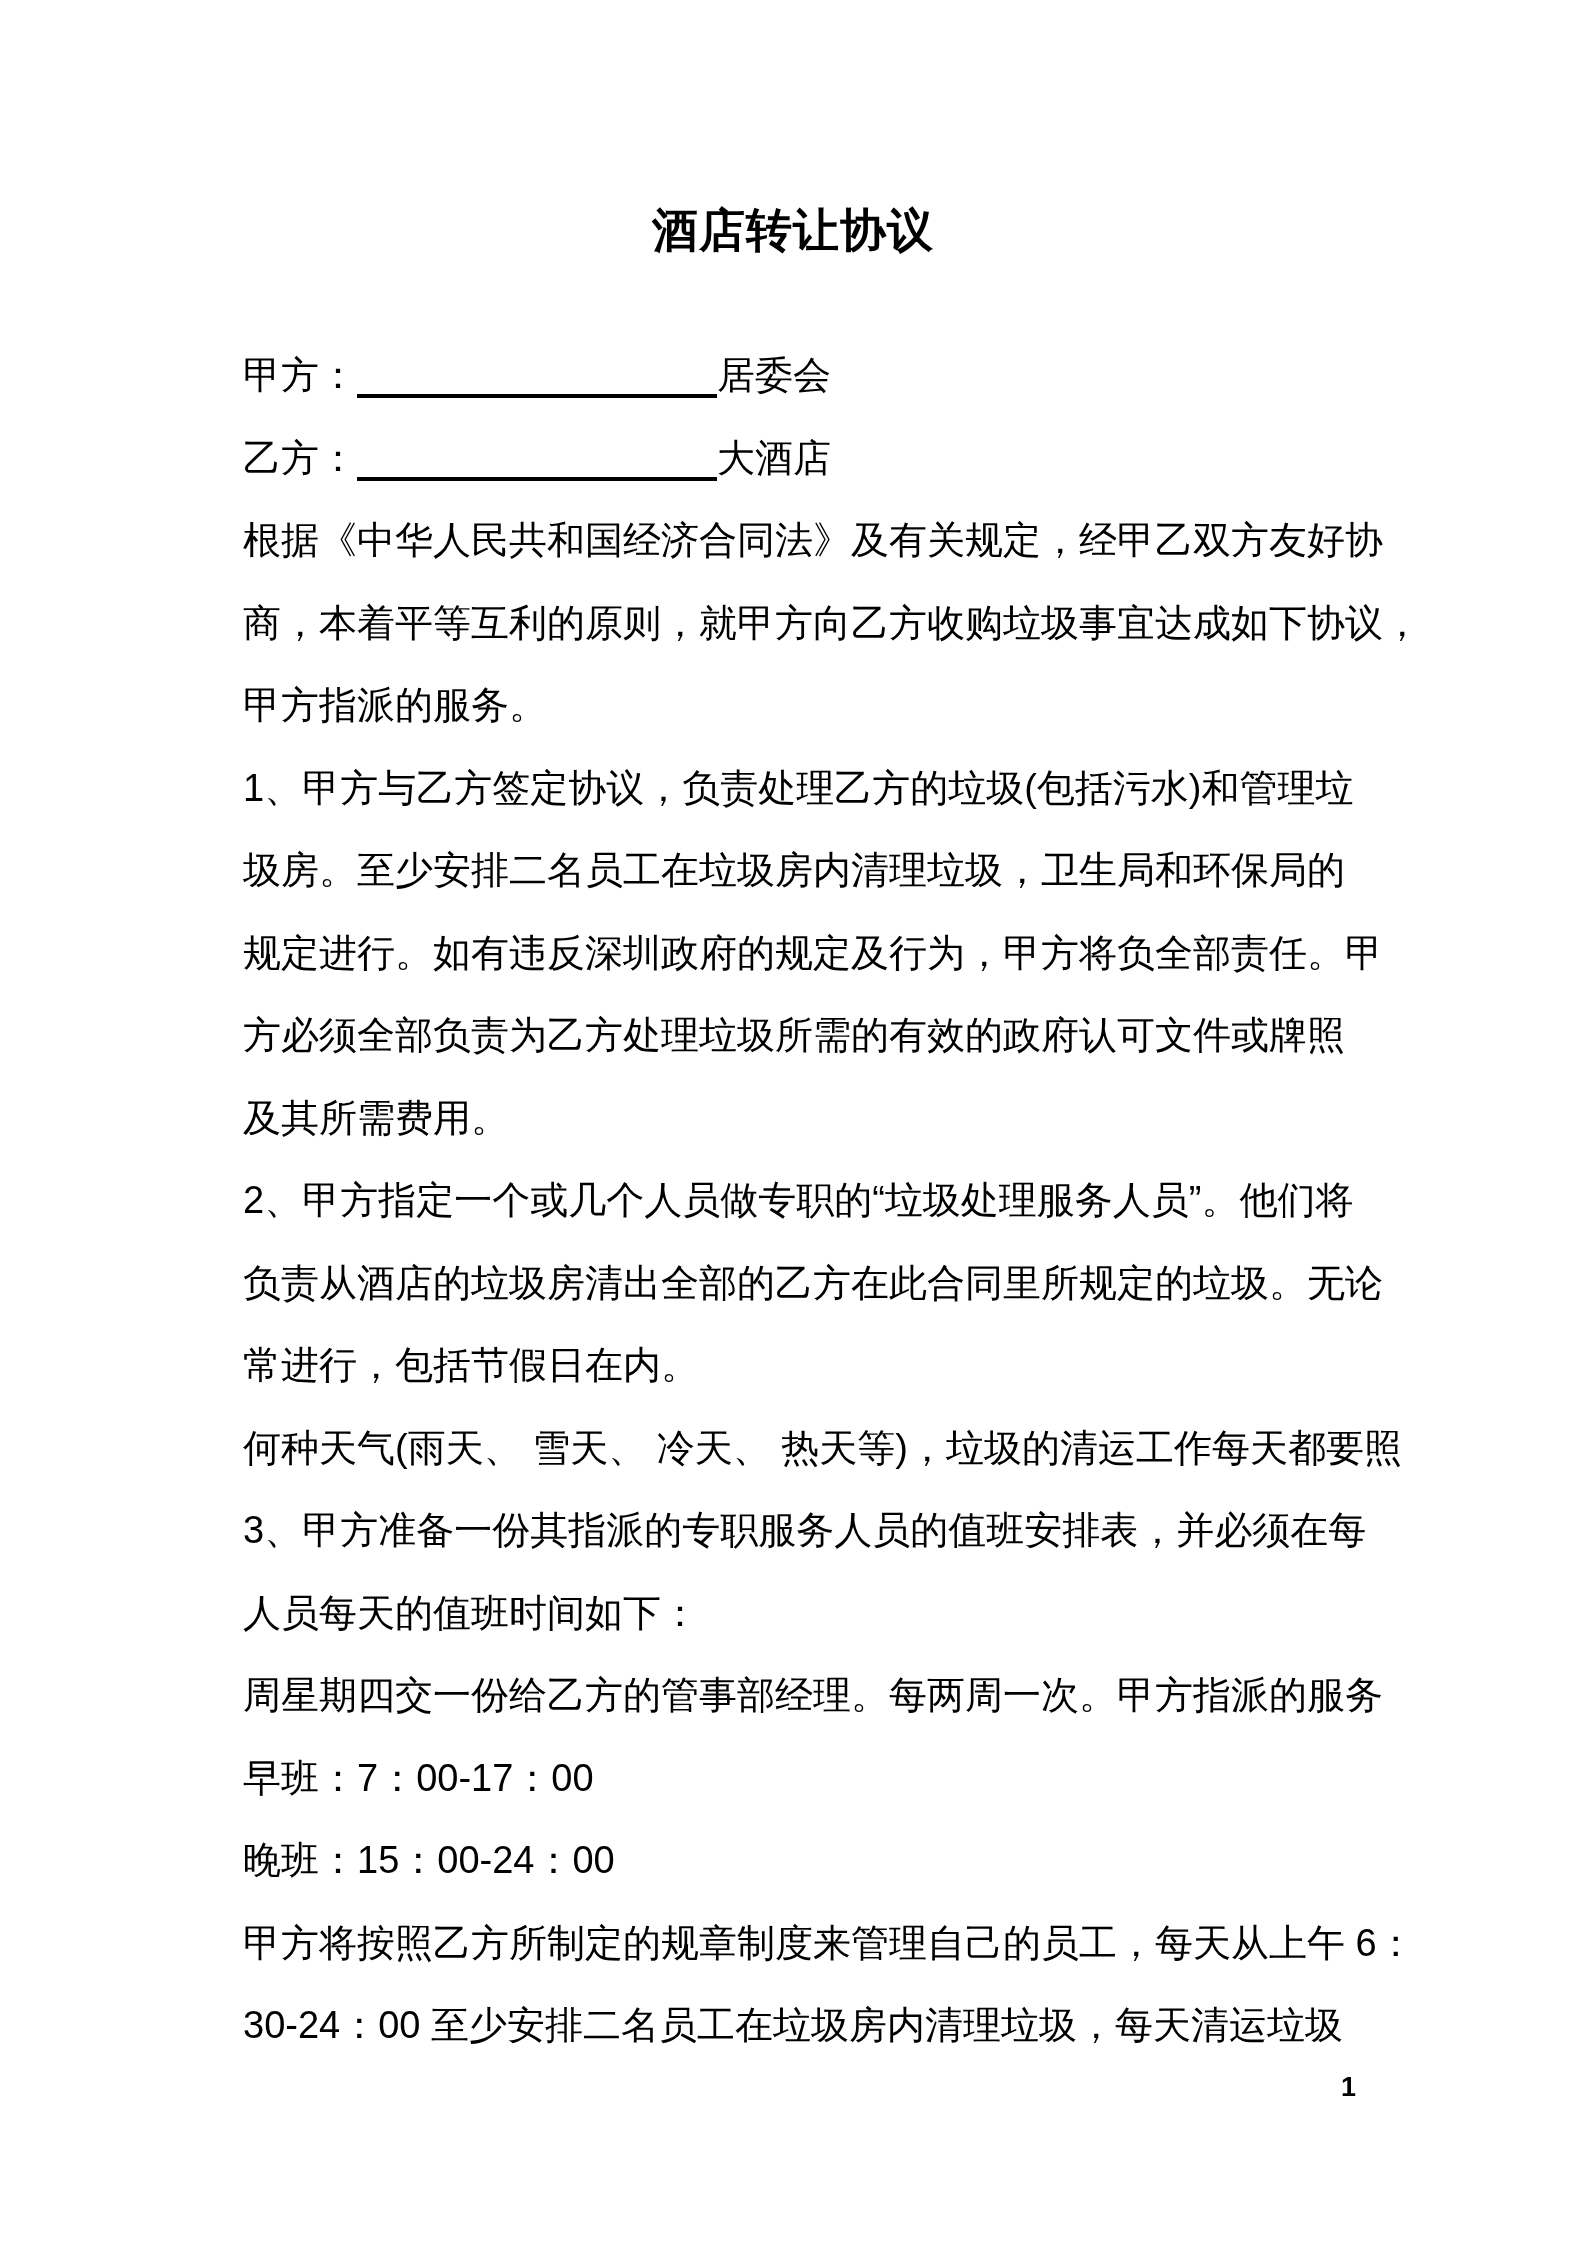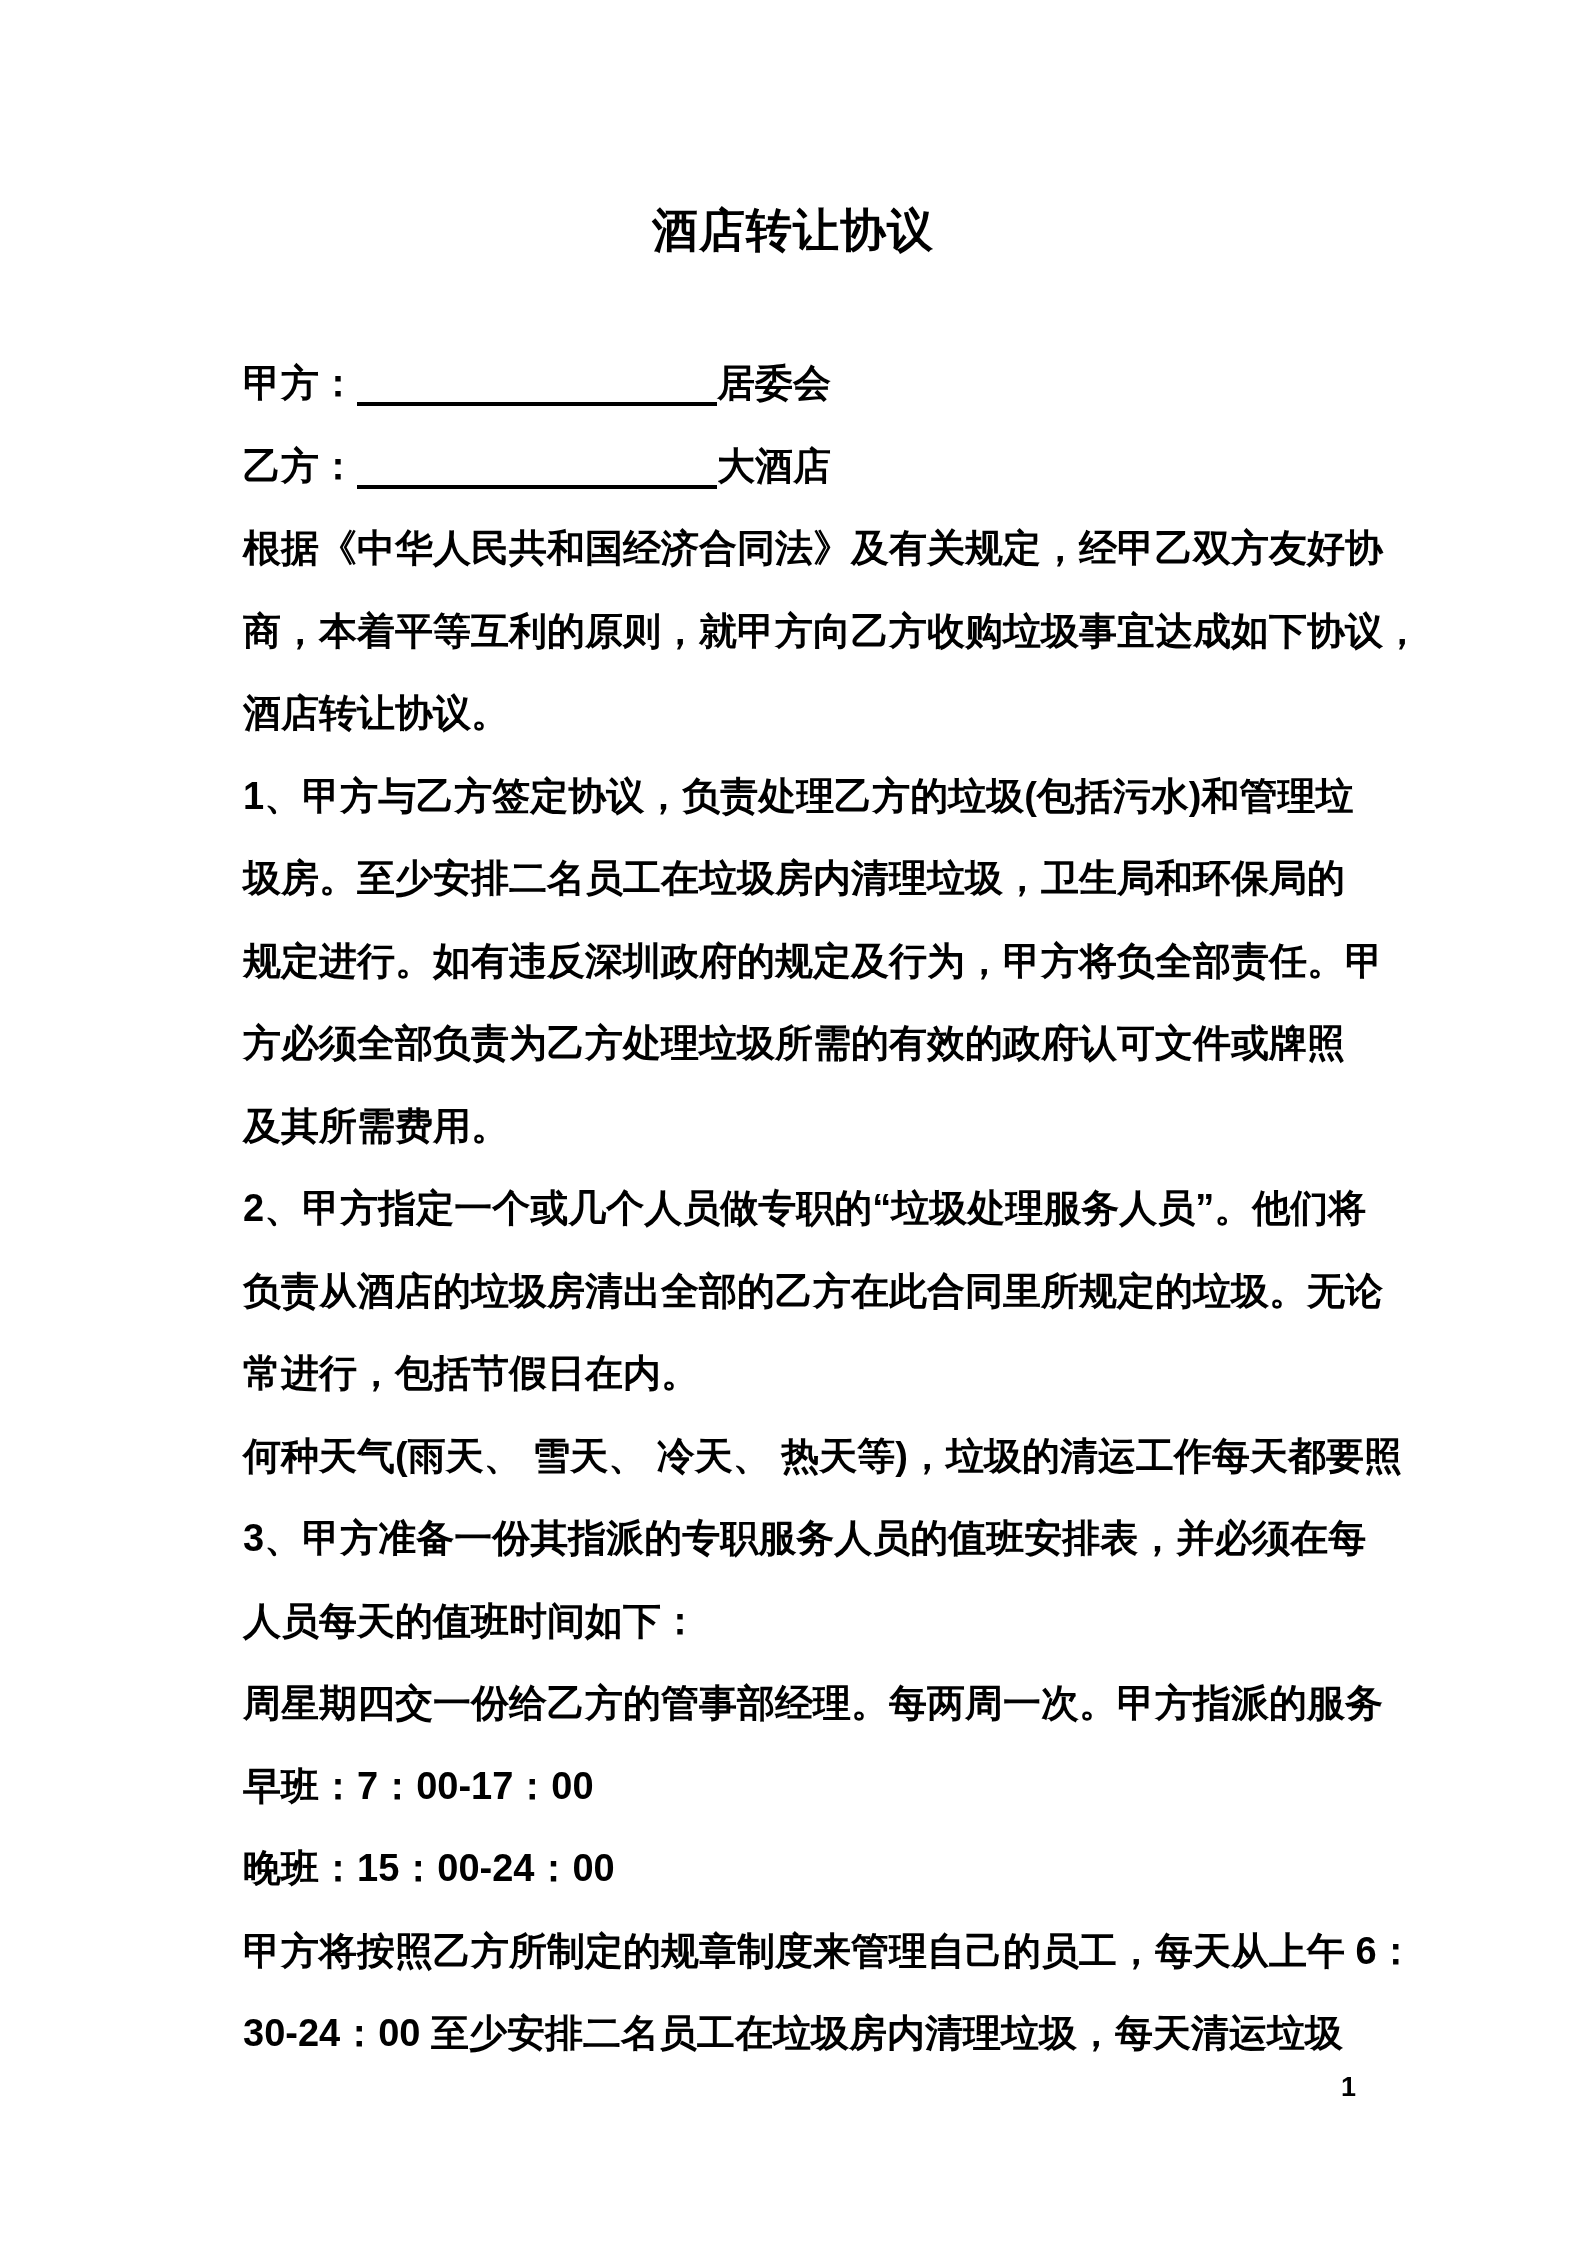--- a/index.html
+++ b/index.html
@@ -23,24 +23,23 @@
     width: 1586px;
     margin: 0;
     text-align: center;
     font-size: 46px;
     font-weight: 700;
     letter-spacing: 1px;
   }
   .content {
     position: absolute;
     left: 243px;
-    top: 342px;
+    top: 334px;
     width: 1220px;
     font-size: 38px;
-    font-weight: bold;
   }
   .line {
     height: 82.5px;
     line-height: 82.5px;
     white-space: nowrap;
   }
   .blank {
     display: inline-block;
     width: 360px;
     height: 46px;
@@ -70,21 +69,21 @@
       <span>甲方：</span><span class="blank"></span><span>居委会</span>
     </div>
 
     <div class="line">
       <span>乙方：</span><span class="blank"></span><span>大酒店</span>
     </div>
 
     <div>
         <div class="line">根据《中华人民共和国经济合同法》及有关规定，经甲乙双方友好协</div>
         <div class="line">商，本着平等互利的原则，就甲方向乙方收购垃圾事宜达成如下协议，</div>
-        <div class="line">酒店转让协议。</div>
+        <div class="line">甲方指派的服务。</div>
         <div class="line">1、甲方与乙方签定协议，负责处理乙方的垃圾(包括污水)和管理垃</div>
         <div class="line">圾房。至少安排二名员工在垃圾房内清理垃圾，卫生局和环保局的</div>
         <div class="line">规定进行。如有违反深圳政府的规定及行为，甲方将负全部责任。甲</div>
         <div class="line">方必须全部负责为乙方处理垃圾所需的有效的政府认可文件或牌照</div>
         <div class="line">及其所需费用。</div>
         <div class="line">2、甲方指定一个或几个人员做专职的“垃圾处理服务人员”。他们将</div>
         <div class="line">负责从酒店的垃圾房清出全部的乙方在此合同里所规定的垃圾。无论</div>
         <div class="line">常进行，包括节假日在内。</div>
         <div class="line">何种天气(雨天、 雪天、 冷天、 热天等)，垃圾的清运工作每天都要照</div>
         <div class="line">3、甲方准备一份其指派的专职服务人员的值班安排表，并必须在每</div>

